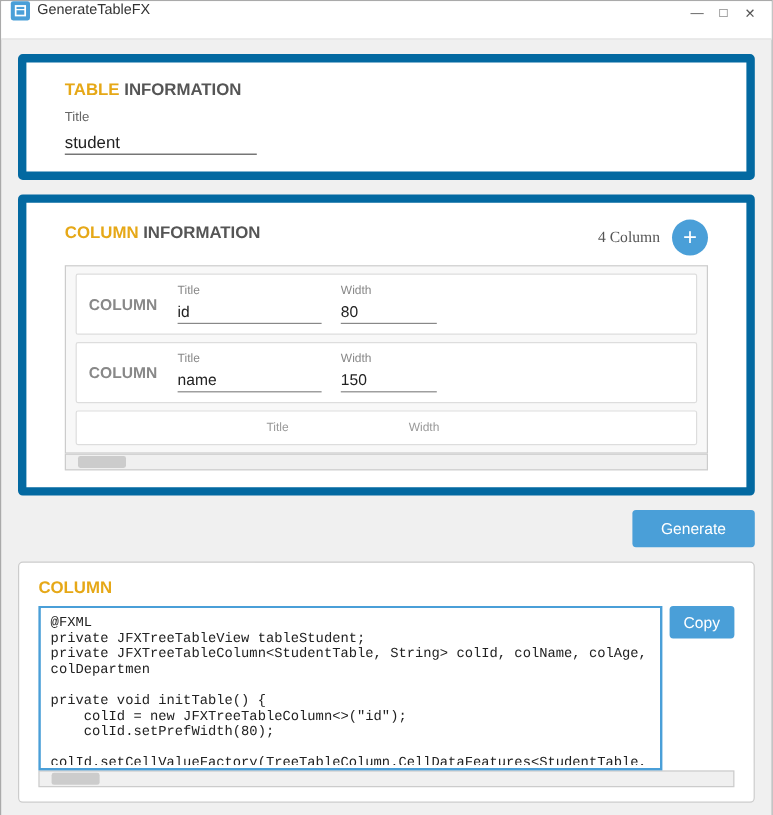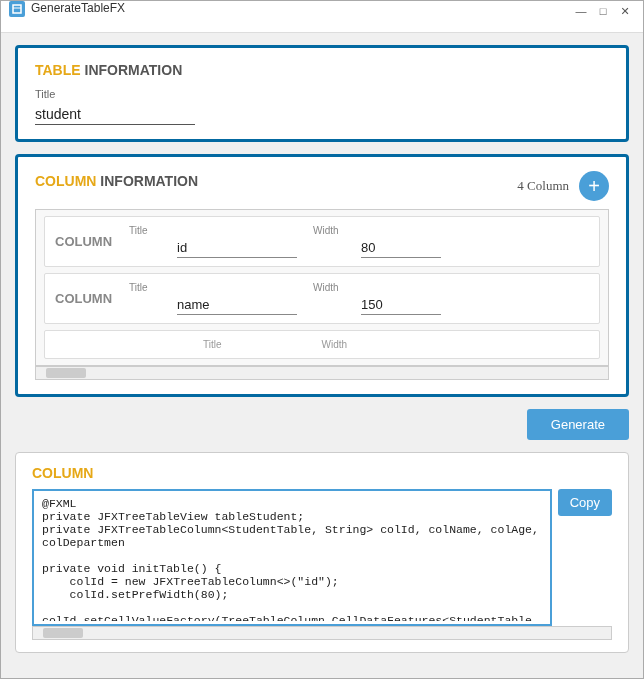--- a/index.html
+++ b/index.html
@@ -62,23 +62,23 @@
     .content {
       padding: 12px 14px;
       display: flex;
       flex-direction: column;
       gap: 12px;
       flex: 1;
     }
 
     .section {
       background: #fff;
-      border: 3px solid #0369a1;
+      border: 7px solid #0369a1;
       border-radius: 4px;
-      padding: 14px 17px;
+      padding: 14px 32px;
     }
 
     .section-title {
       font-size: 14px;
       font-weight: bold;
       margin-bottom: 10px;
     }
     .section-title .highlight {
       color: #e6a817;
     }
@@ -177,21 +177,20 @@
     }
     .field-input {
       border: none;
       border-bottom: 1px solid #888;
       outline: none;
       font-size: 13px;
       width: 120px;
       padding: 2px 0;
       background: transparent;
       color: #222;
-      margin-left: 48px;
     }
     .field-input.width-input {
       width: 80px;
     }
     .empty-row {
       display: flex;
       align-items: center;
       padding: 8px 10px;
       gap: 16px;
       margin: 6px 8px;

